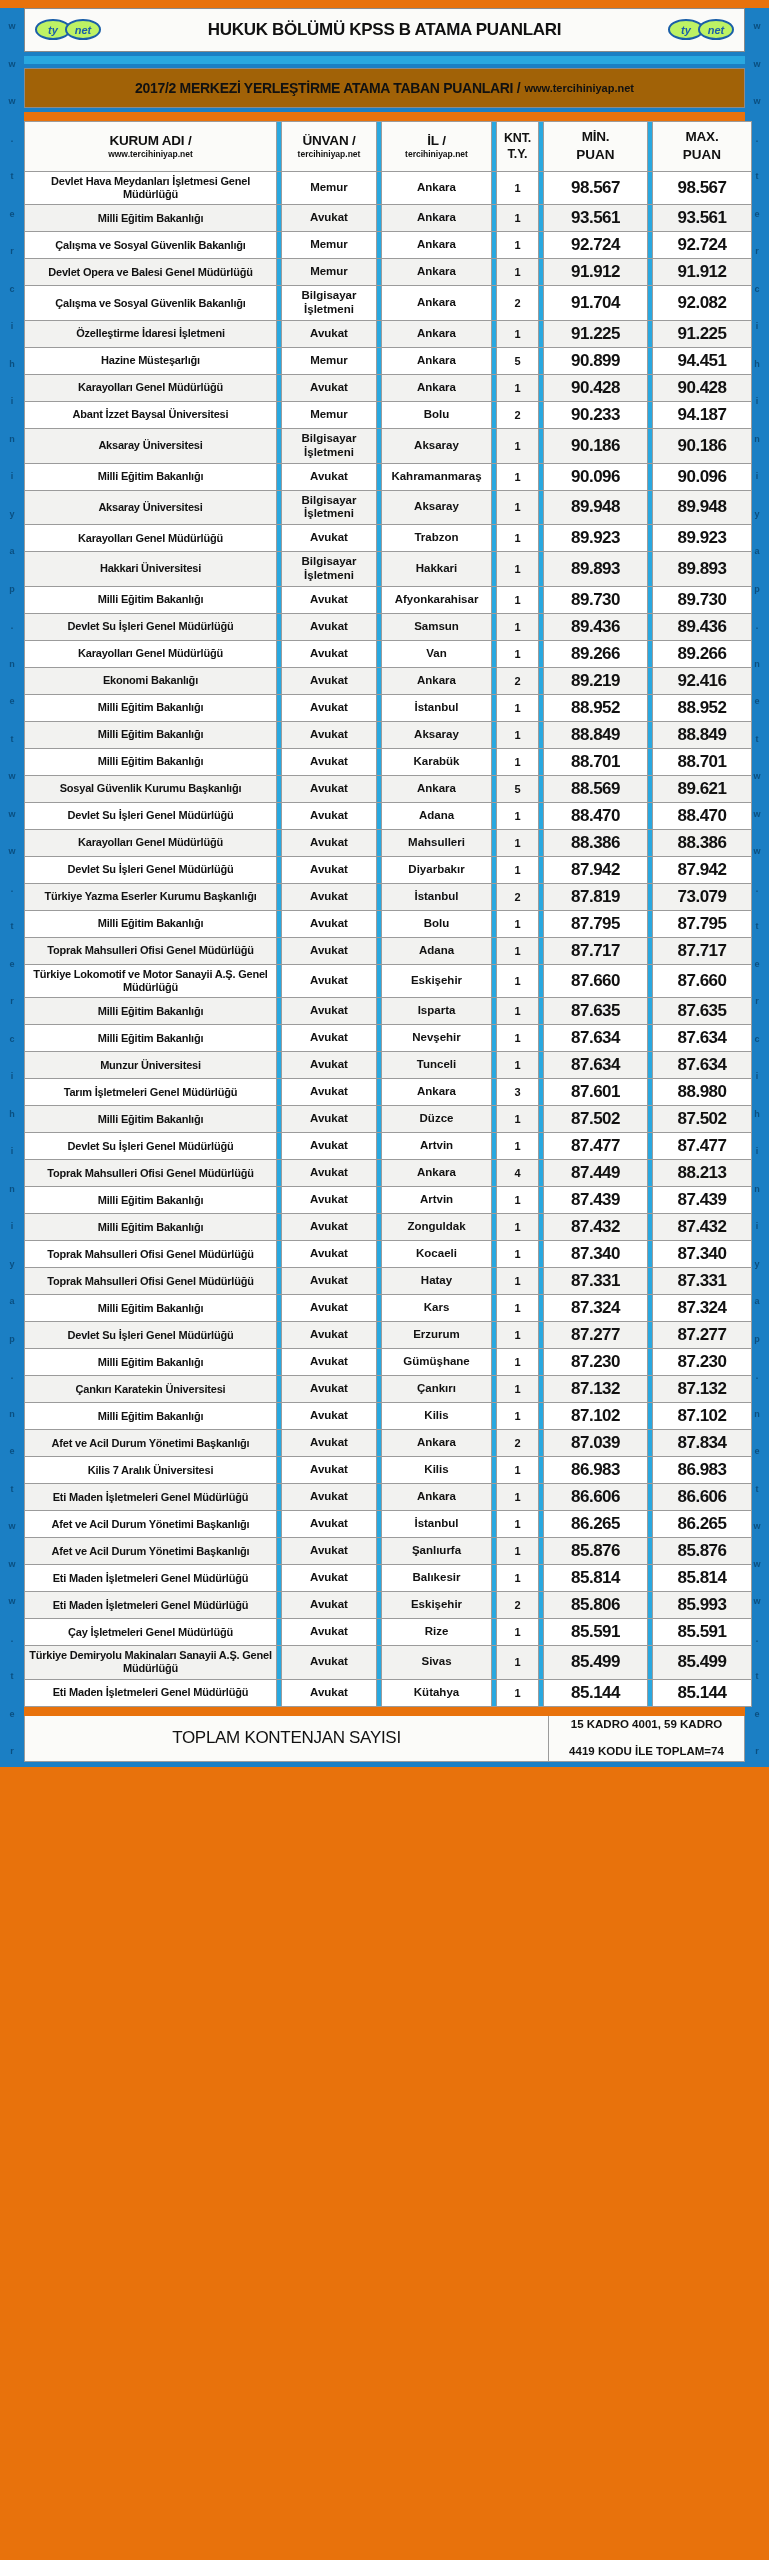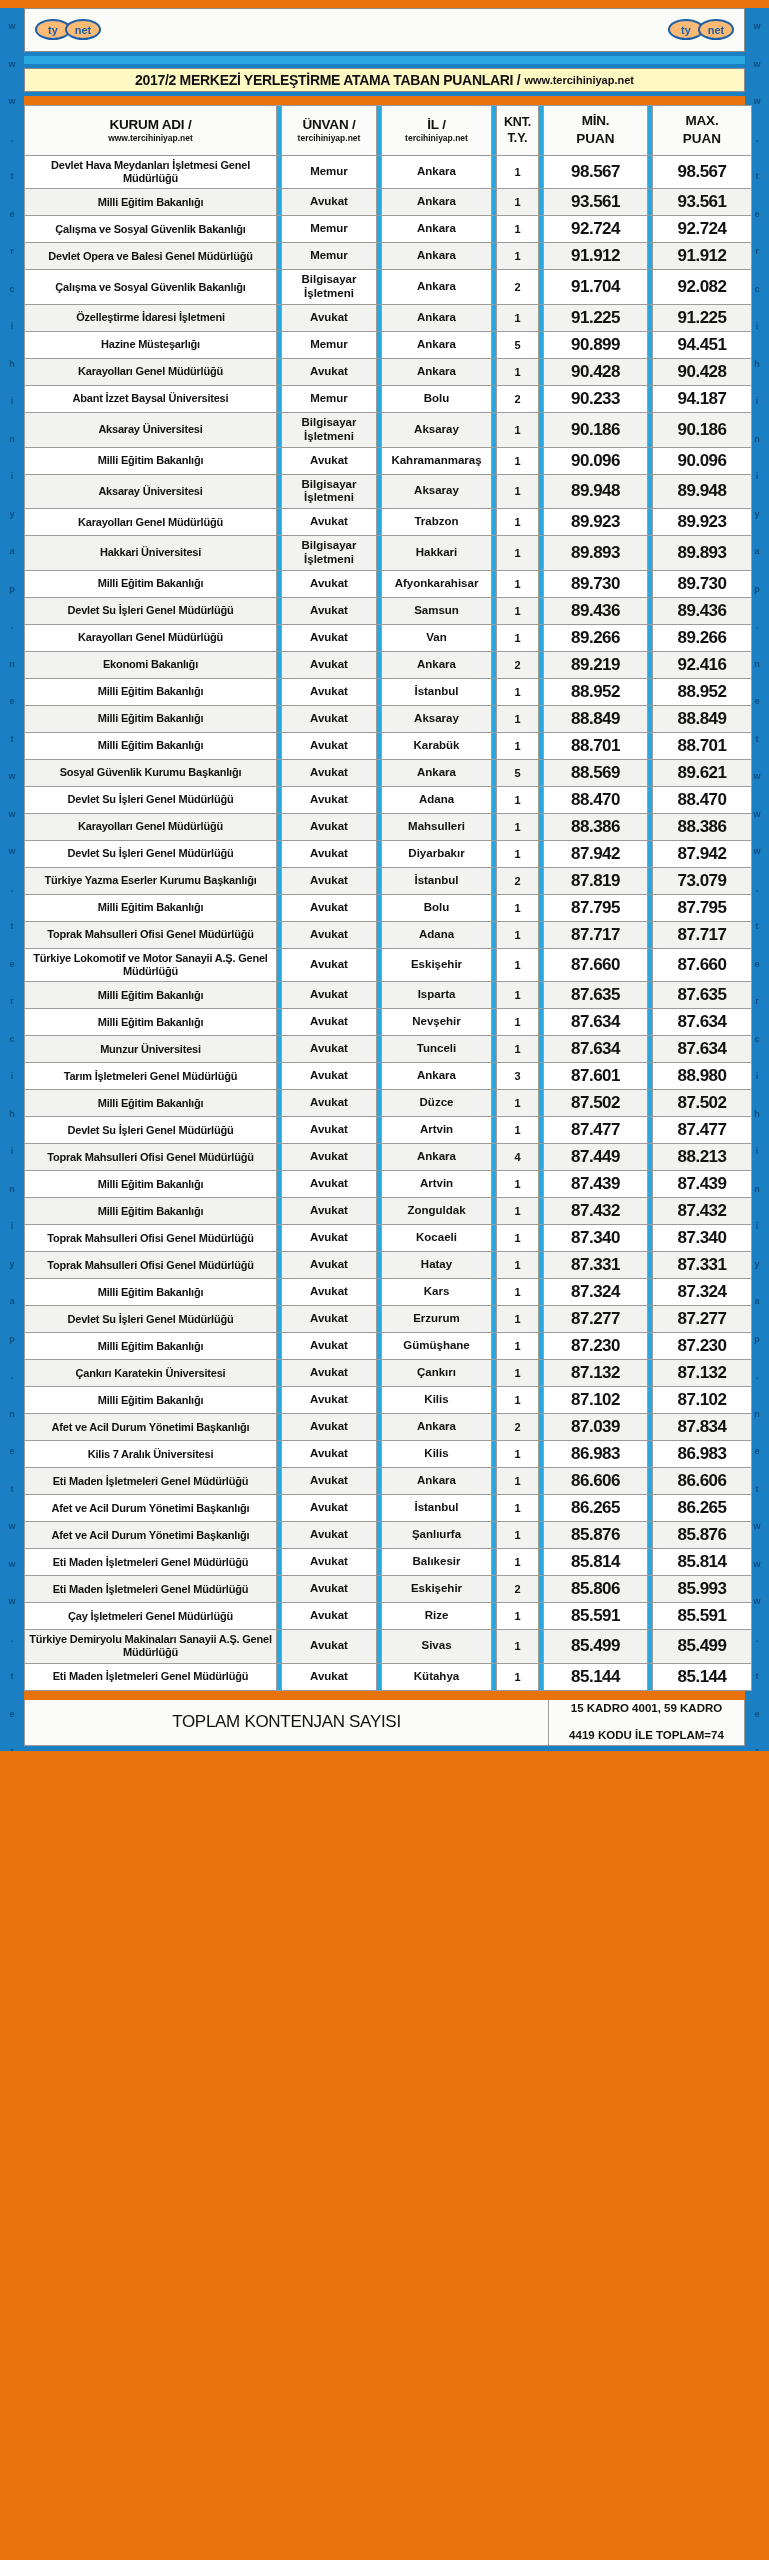--- a/index.html
+++ b/index.html
@@ -66,38 +66,39 @@
     width: 66px; height: 24px;
     position: relative;
     flex: 0 0 66px;
   }
   .logo .oval {
     position: absolute;
     top: 1px;
     width: 36px; height: 21px;
     border: 2.5px solid #1b5fa8;
     border-radius: 50%;
-    background: #fdba74;
+    background: #bef264;
     display: flex;
     align-items: center;
     justify-content: center;
     font-size: 11px;
     font-weight: bold;
     color: #1b5fa8;
+    font-style: italic;
   }
   .logo .oval.a { left: 0; }
   .logo .oval.b { right: 0; }
 
   .spacer-blue { height: 8px; background: #29a8e0; }
   .spacer-thin { height: 4px; background: #1b7fc4; }
 
   .subtitle {
-    background: #fef9c3;
+    background: #a16207;
     border: 1px solid #8a8a8a;
-    height: 24px;
+    height: 40px;
     display: flex;
     align-items: center;
     justify-content: center;
     gap: 4px;
     padding: 0 6px;
   }
   .subtitle .big { font-size: 14px; font-weight: bold; color: #111; letter-spacing: -0.3px;}
   .subtitle .small { font-size: 11px; font-weight: bold; color: #111; }
 
   .orange-bar { height: 9px; background: #e8720c; }
@@ -278,20 +279,21 @@
         <span>t</span>
         <span>e</span>
         <span>r</span>
       </div>
 
     <div class="titlebar">
       <div class="logo">
         <div class="oval a">ty</div>
         <div class="oval b">net</div>
       </div>
+      <div class="title-text">HUKUK BÖLÜMÜ KPSS B ATAMA PUANLARI</div>
       <div class="logo">
         <div class="oval a">ty</div>
         <div class="oval b">net</div>
       </div>
     </div>
 
     <div class="spacer-thin"></div>
     <div class="spacer-blue"></div>
     <div class="spacer-thin"></div>
 

